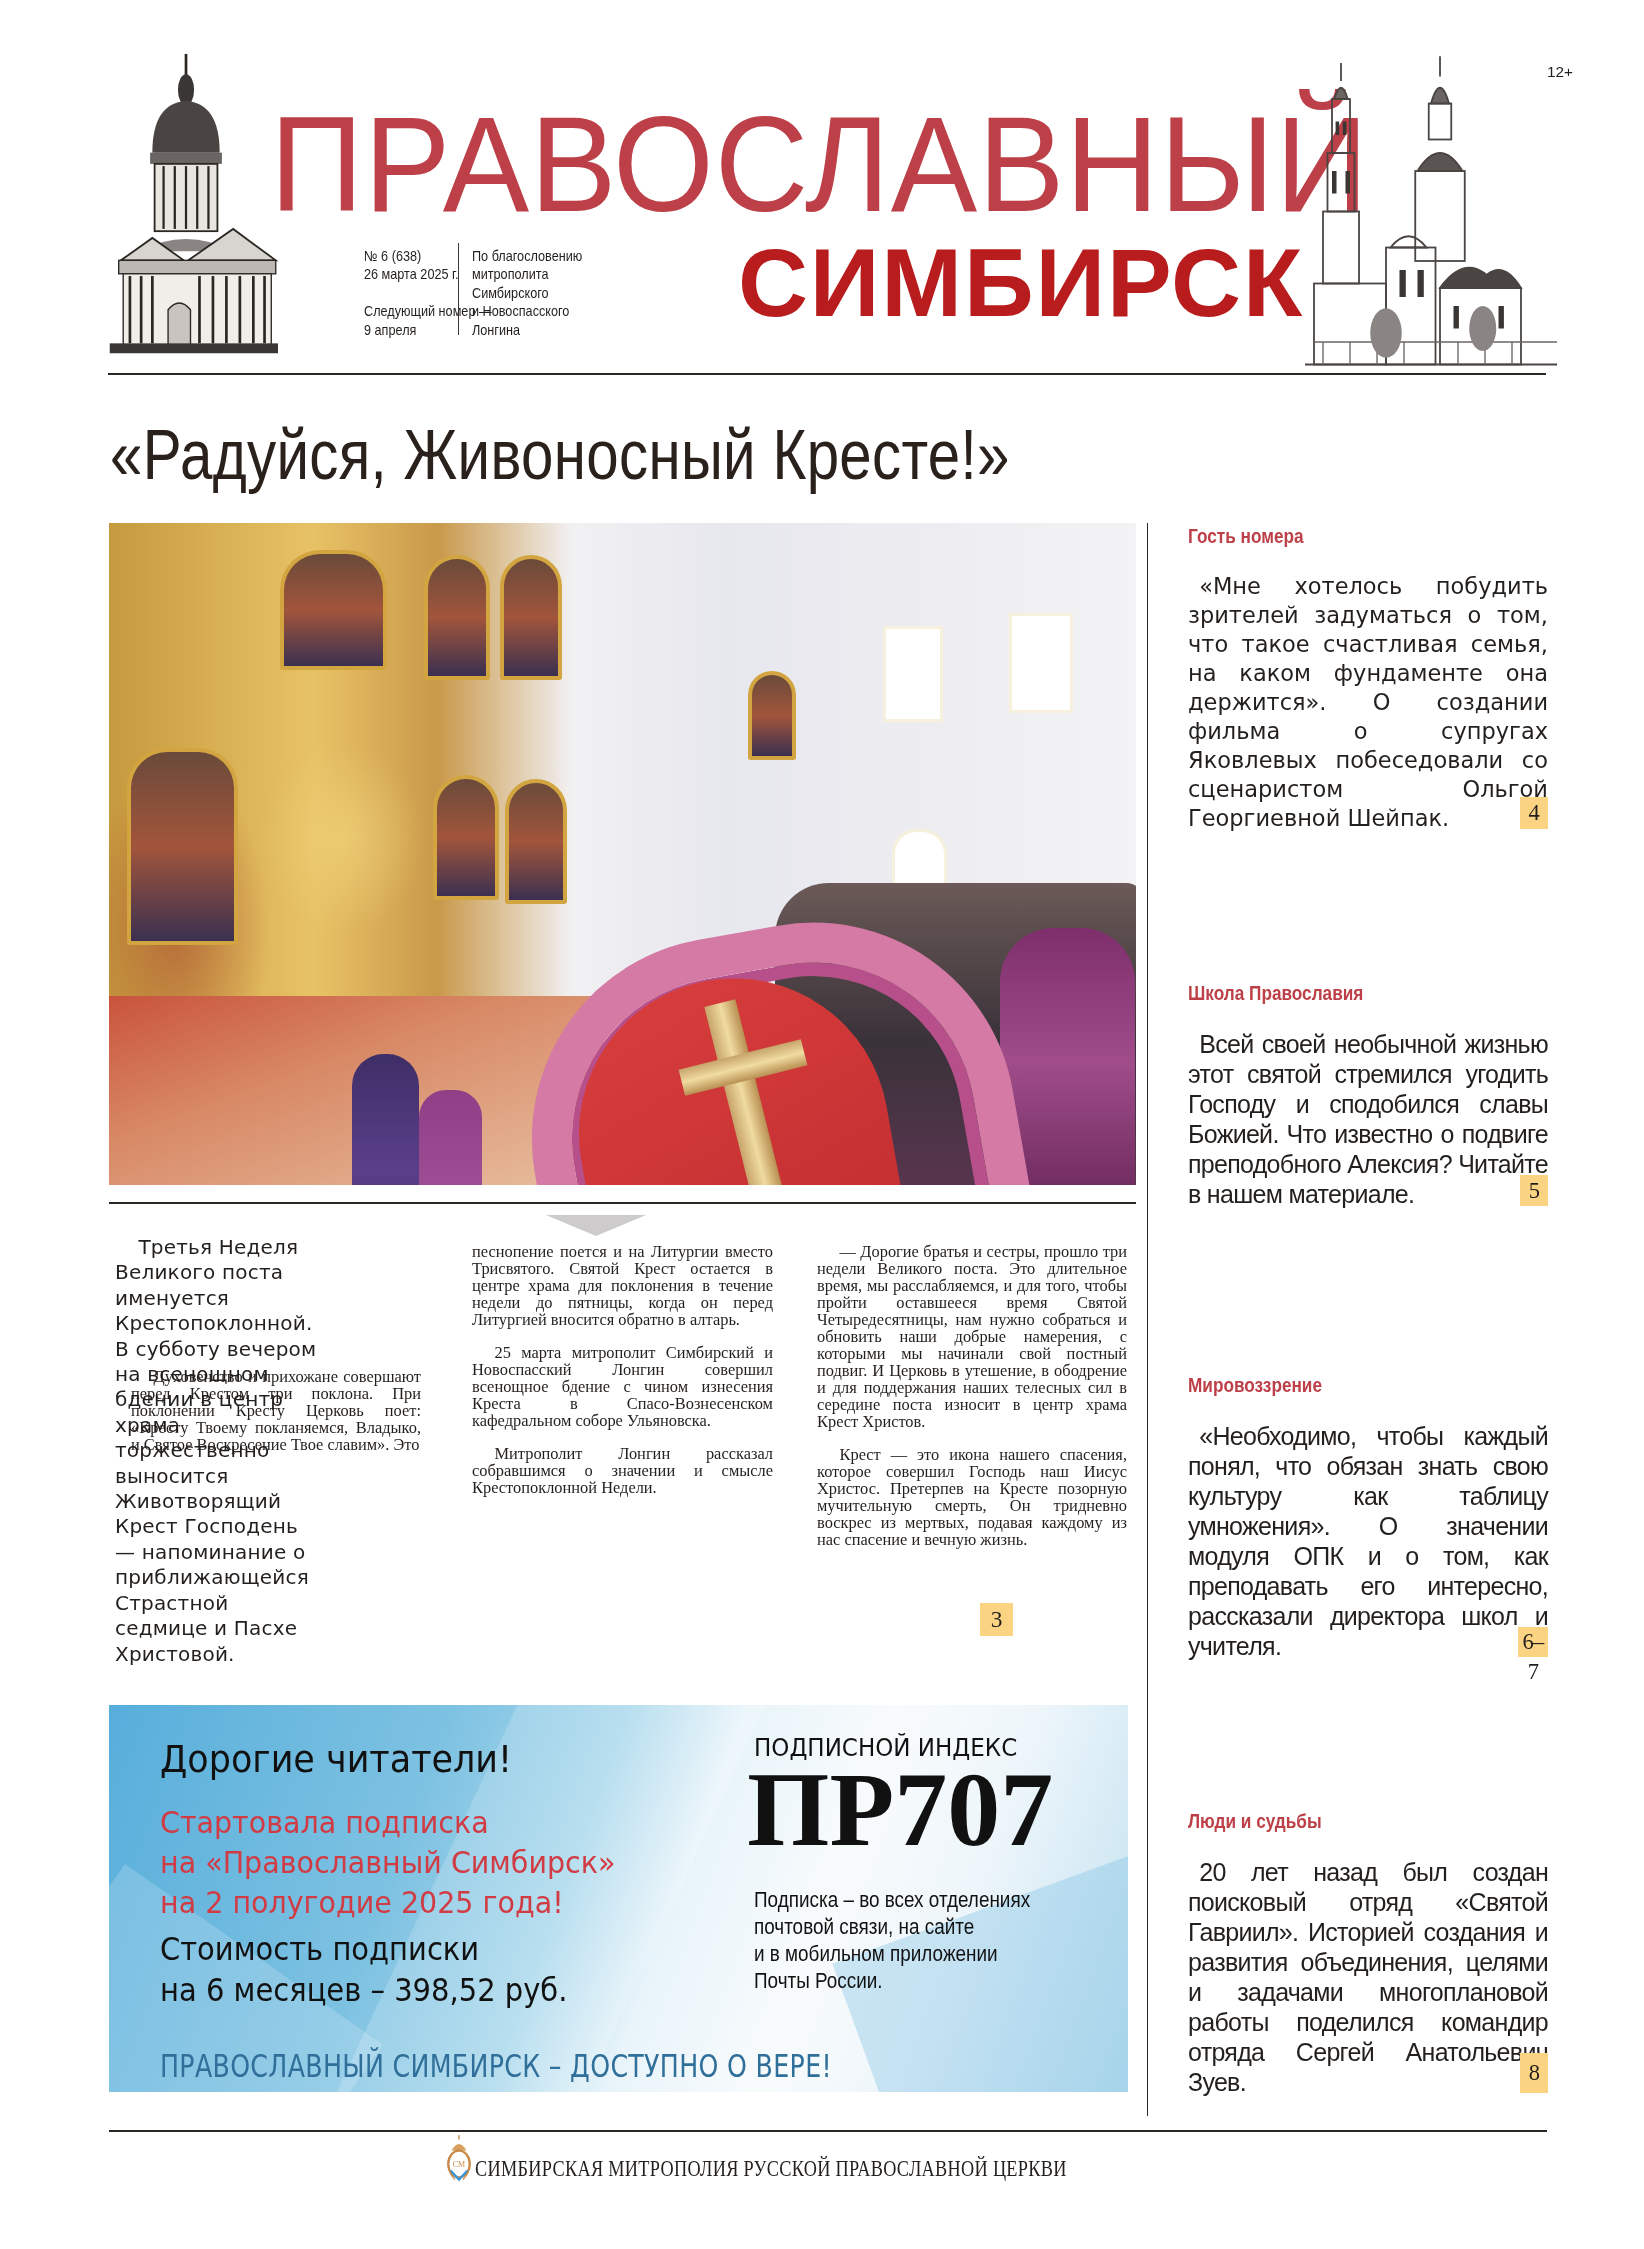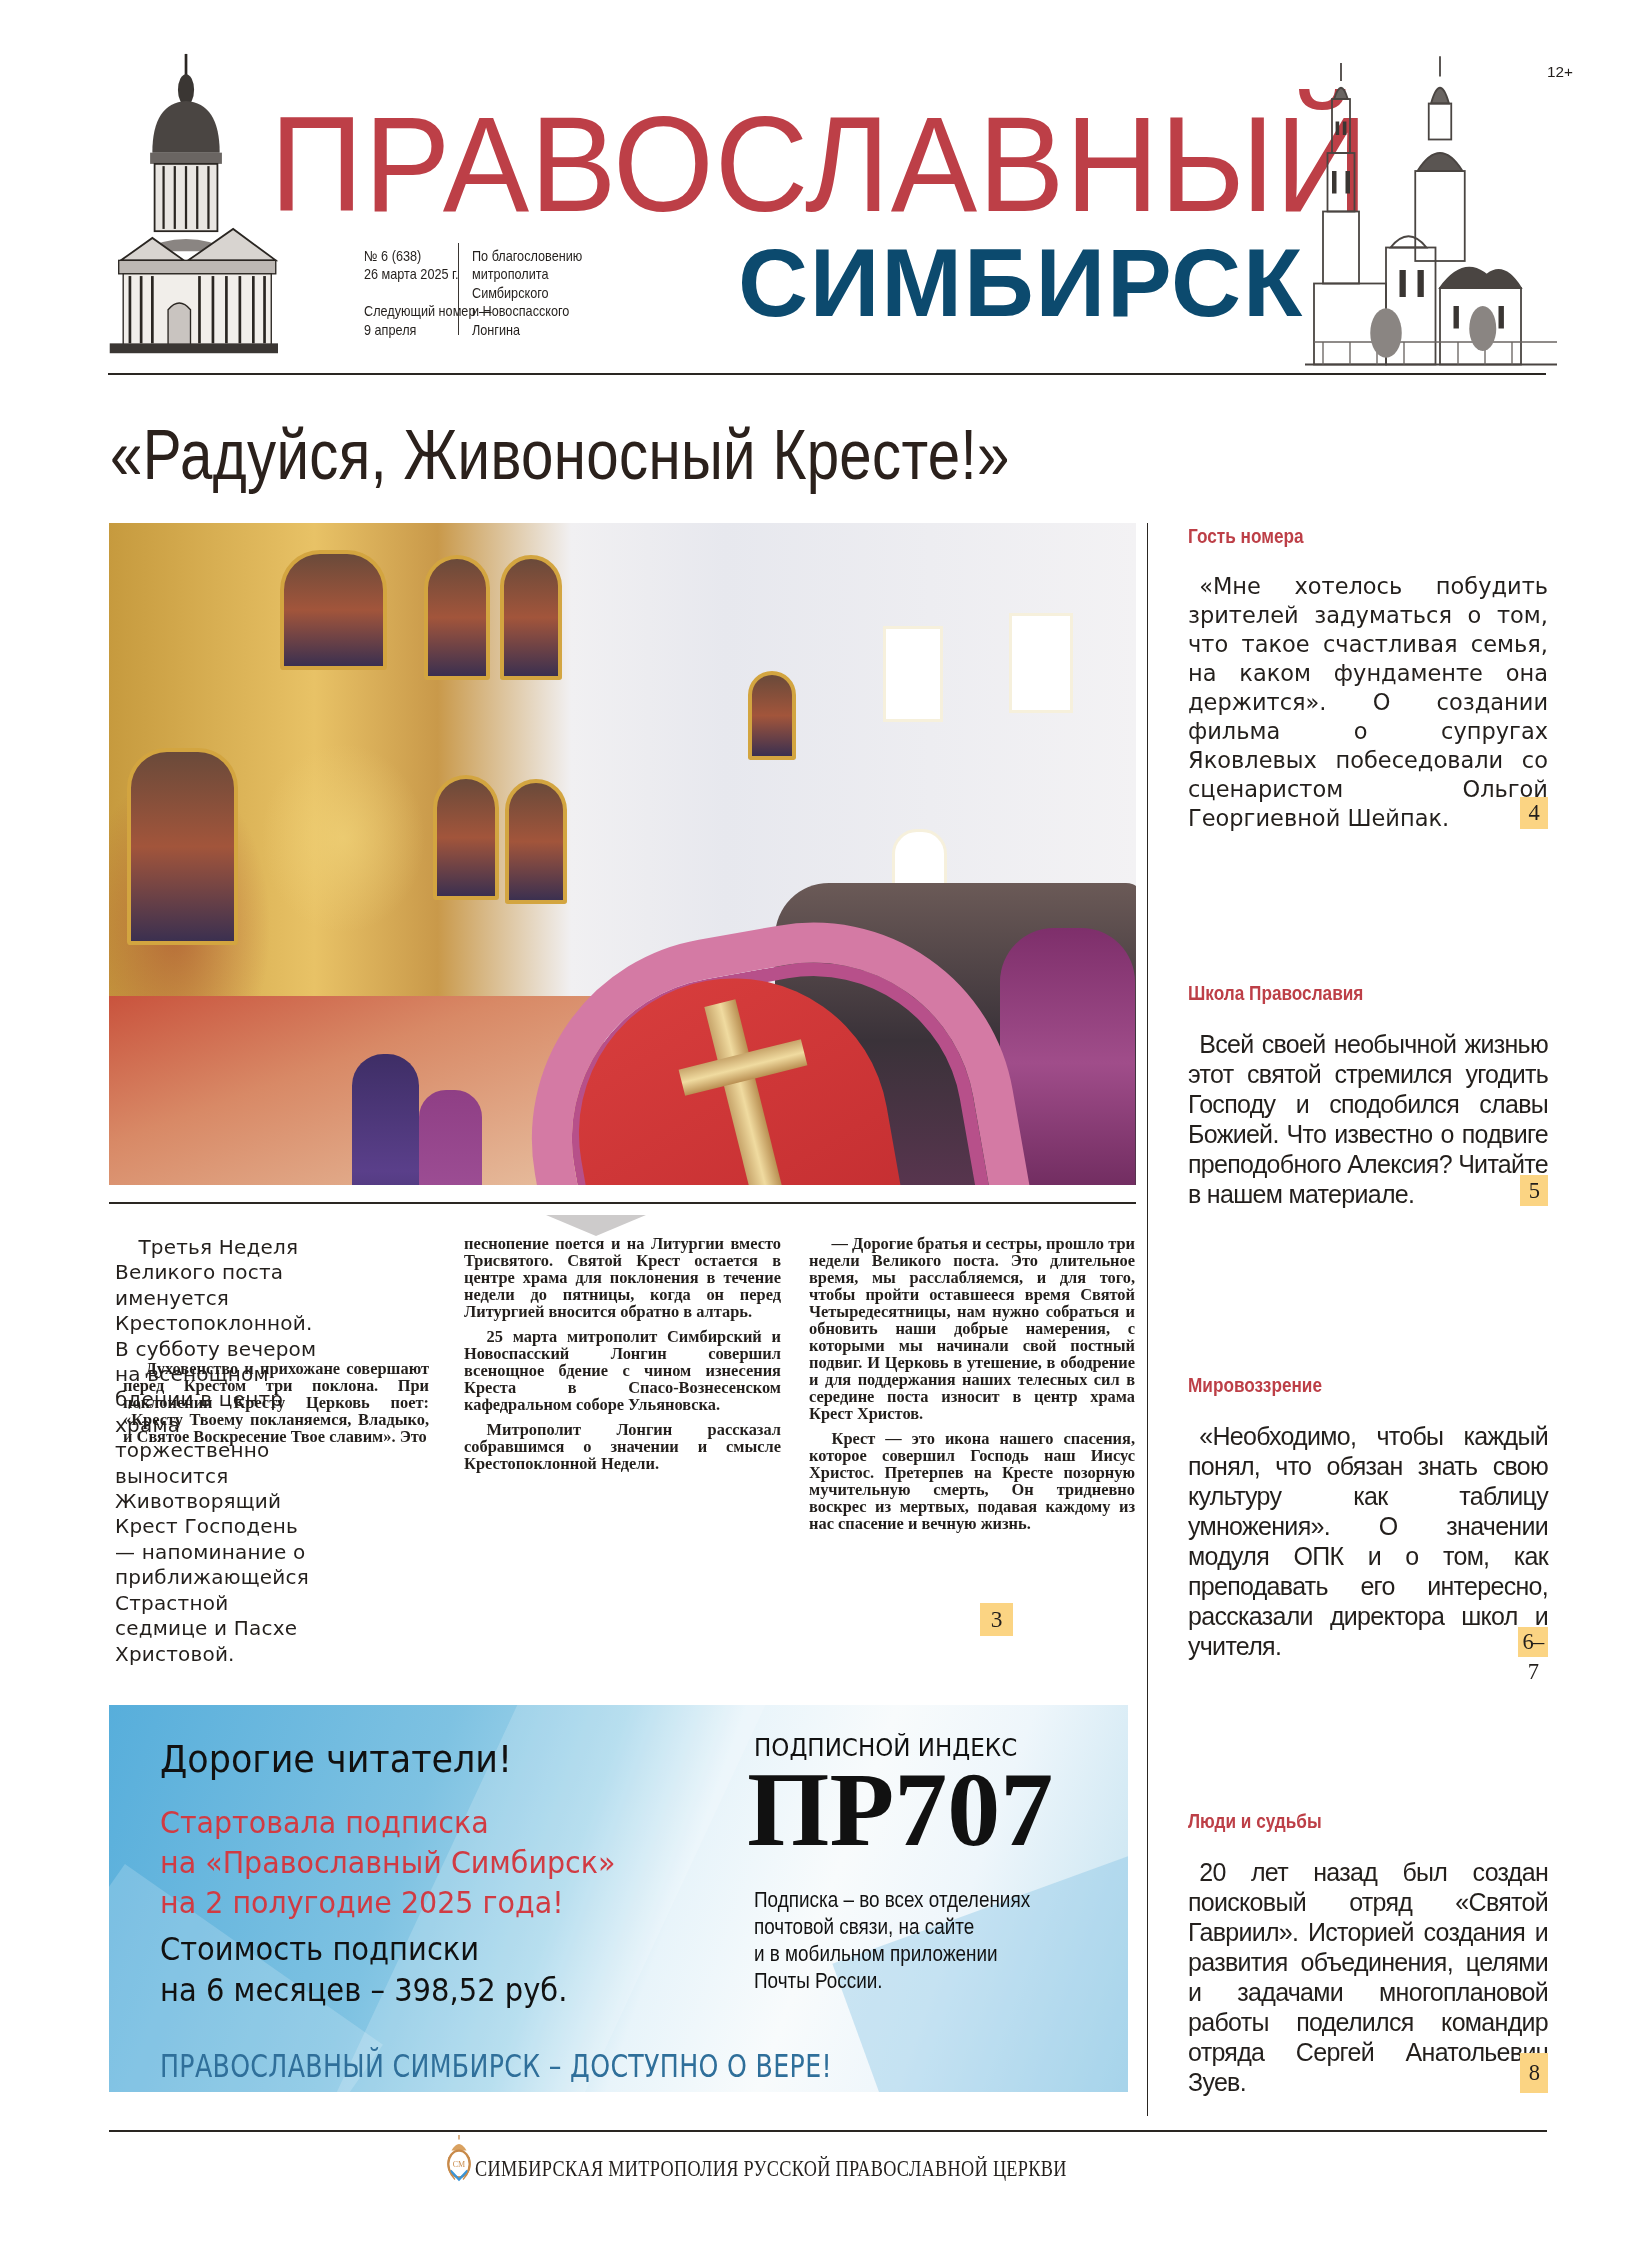--- a/index.html
+++ b/index.html
@@ -3,21 +3,21 @@
 <meta charset="utf-8">
 <style>
   html, body { margin: 0; padding: 0; background: #ffffff; }
   body { width: 1644px; height: 2268px; position: relative; overflow: hidden; color: #231f1c; font-family: "Liberation Serif", serif; }
   .abs { position: absolute; }
 
   
   .mast-church-left { left: 103px; top: 49px; width: 171px; width: 175px; height: 315px; }
   .mast-church-right { left: 1305px; top: 54px; width: 252px; height: 324px; }
   .mast-title-top { left: 270px; top: 97px; font-family: "Liberation Sans", sans-serif; font-size: 135px; line-height: 1; color: #bd3f47; letter-spacing: 0.9px; font-weight: 400; transform: scaleX(0.96); transform-origin: left top; white-space: nowrap; }
-  .mast-title-bottom { left: 738px; top: 234px; font-family: "Liberation Sans", sans-serif; font-size: 97px; line-height: 1; color: #0c4a6e; font-weight: 700; letter-spacing: 1.8px; white-space: nowrap; }
+  .mast-title-bottom { left: 738px; top: 234px; font-family: "Liberation Sans", sans-serif; font-size: 97px; line-height: 1; color: #b91c1c; font-weight: 700; letter-spacing: 1.8px; white-space: nowrap; }
   .age-badge { left: 1503px; top: 63px; font-size: 15.3px; font-family: Liberation Sans, sans-serif; margin-left: 44px; }
   .issue-col { left: 364px; top: 247px; font-family: "Liberation Sans", sans-serif; font-size: 14.4px; line-height: 18.4px; transform: scaleX(0.88); transform-origin: left top; }
   .issue-col .gap { height: 18.4px; }
   .mast-vrule { left: 458px; top: 243px; width: 0.9px; height: 92px; background: #3a3633; }
   .bless-col { left: 472px; top: 247px; font-family: "Liberation Sans", sans-serif; font-size: 14.4px; line-height: 18.4px; transform: scaleX(0.88); transform-origin: left top; }
   .mast-rule { left: 108px; top: 373px; width: 1438px; height: 1.8px; background: #2a2622; }
 
   
   .headline { left: 110px; top: 416px; font-family: "Liberation Sans Narrow", "Liberation Sans", sans-serif; font-size: 71px; line-height: 1.1; color: #2b211c; white-space: nowrap; transform: scaleX(0.82); transform-origin: left top; letter-spacing: 0.4px; }
 
@@ -39,21 +39,21 @@
   .photo .deacon { position: absolute; left: 310px; top: 567px; width: 63px; height: 189px; background: linear-gradient(180deg, #8f3f85, #a85aa1); border-radius: 27px 27px 0 0; }
   .photo .window { position: absolute; background: #ffffff; border: 3.6px solid #f6f0dc; }
 
   .photo-rule { left: 109px; top: 1202px; width: 1027px; height: 1.8px; background: #2a2622; }
   .photo-arrow { left: 546px; top: 1215px; width: 0; height: 0; border-left: 50px solid transparent; border-right: 50px solid transparent; border-top: 21px solid #cdcbcb; }
 
   
   .lead { left: 115px; top: 1235px; width: 207px; font-family: "DejaVu Sans", sans-serif; font-size: 20px; line-height: 25.4px; letter-spacing: 0.2px; color: #231f1c; }
   .lead p { margin: 0; text-indent: 23.4px; }
   .body-col { position: absolute; font-family: "Liberation Serif", serif; font-size: 16.4px; line-height: 17px; color: #231f1c; text-align: justify; }
-  .body-col p { margin: 8px; text-indent: 22.5px; font-weight: bold; }
+  .body-col p { margin: 16px; text-indent: 22.5px; }
   .body-col1 { left: 115px; top: 1352px; width: 322px; }
   .body-col2 { left: 456px; top: 1227px; width: 333px; }
   .body-col3 { left: 801px; top: 1227px; width: 342px; }
 
   .page-badge { position: absolute; background: #fbd483; color: #231f1c; font-family: "Liberation Serif", serif; text-align: center; }
   .badge-3 { left: 980px; top: 1603px; width: 33px; height: 33px; font-size: 23.4px; line-height: 33px; }
 
   .col-rule { left: 1147px; top: 523px; width: 1.3px; height: 1593px; background: #2a2622; }
 
   

